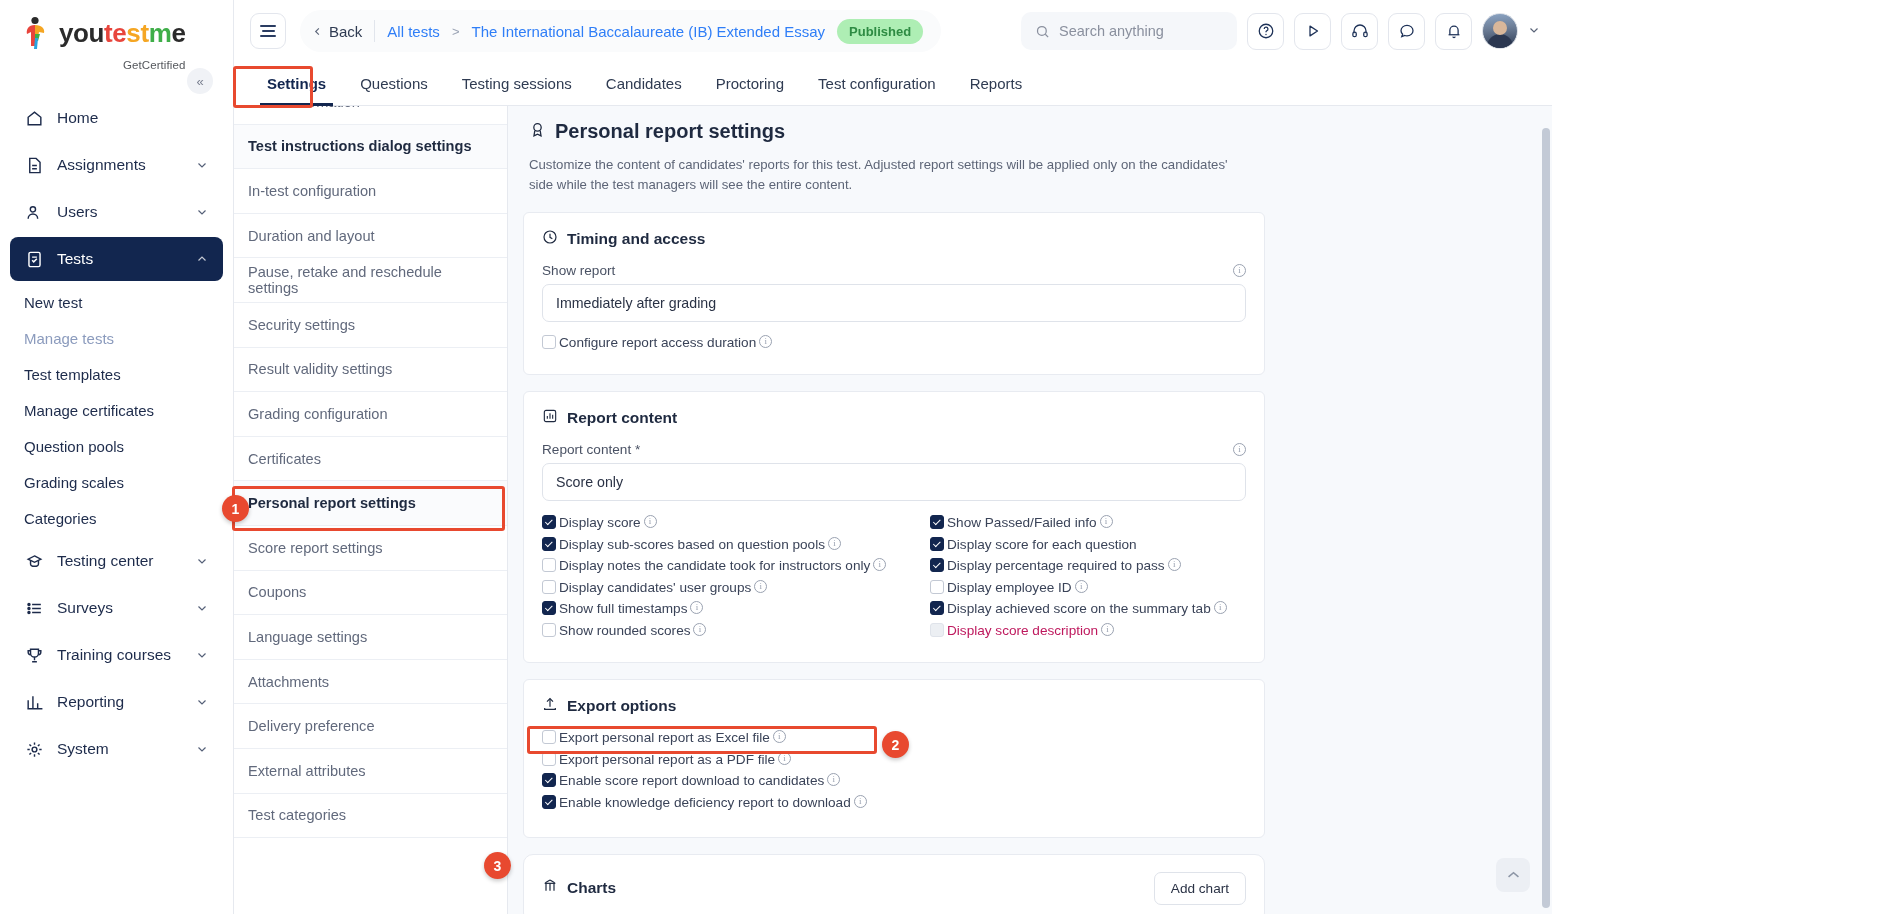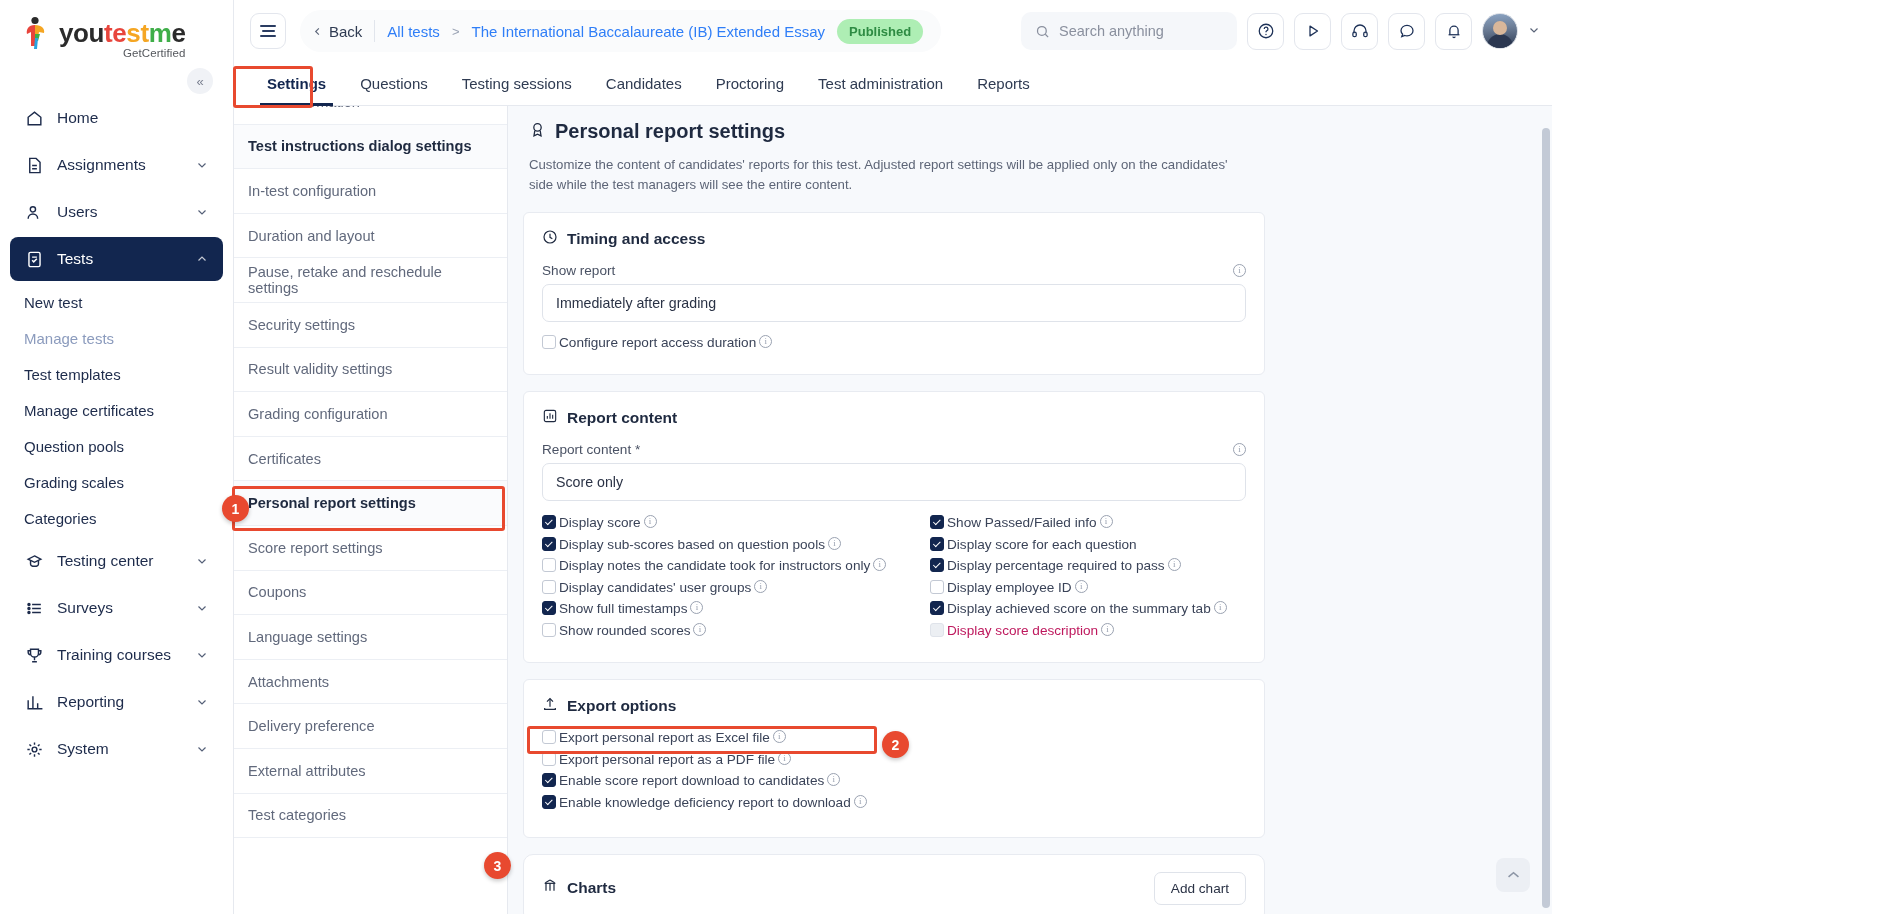--- a/index.html
+++ b/index.html
@@ -20,21 +20,21 @@
   .logo-wrap { padding: 16px 0 6px 22px; height: 62px; }
   .logo-row { display: flex; align-items: flex-start; gap: 7px; }
   .logo-mark { width: 30px; height: 34px; position: relative; flex: 0 0 30px; }
   .logo-text { line-height: 1; padding-top: 4px; }
   .logo-word { font-size: 26px; font-weight: 700; letter-spacing: -0.4px; }
   .logo-word .c1 { color: #2b2b2b; }
   .logo-word .c2 { color: #e8453c; }
   .logo-word .c3 { color: #f5a623; }
   .logo-word .c4 { color: #3fae49; }
   .logo-word .c5 { color: #2b2b2b; }
-  .logo-sub { font-size: 11.5px; color: #54575c; text-align: right; margin-top: 2px; letter-spacing: .1px;}
+  .logo-sub { font-size: 11.5px; color: #54575c; text-align: right; margin-top: 14px; letter-spacing: .1px;}
 
   .collapse-btn {
     position: absolute; top: 68px; right: 20px;
     width: 26px; height: 26px; border-radius: 50%;
     background: #f0f2f6; color: #7b8191;
     display: flex; align-items: center; justify-content: center;
     font-size: 13px; cursor: pointer;
   }
 
   .nav { margin-top: 34px; }
@@ -466,21 +466,21 @@
         </div>
       </div>
     </div>
 
     <div class="tabs">
       <div class="tab active">Settings</div>
       <div class="tab">Questions</div>
       <div class="tab">Testing sessions</div>
       <div class="tab">Candidates</div>
       <div class="tab">Proctoring</div>
-      <div class="tab">Test administration</div>
+      <div class="tab">Test configuration</div>
       <div class="tab">Reports</div>
     </div>
 
     <div class="body-split">
 
       <div class="settings-list">
         <div class="slist-inner">
           <div class="s-item">Basic information</div>
           <div class="s-item strong">Test instructions dialog settings</div>
           <div class="s-item">In-test configuration</div>

